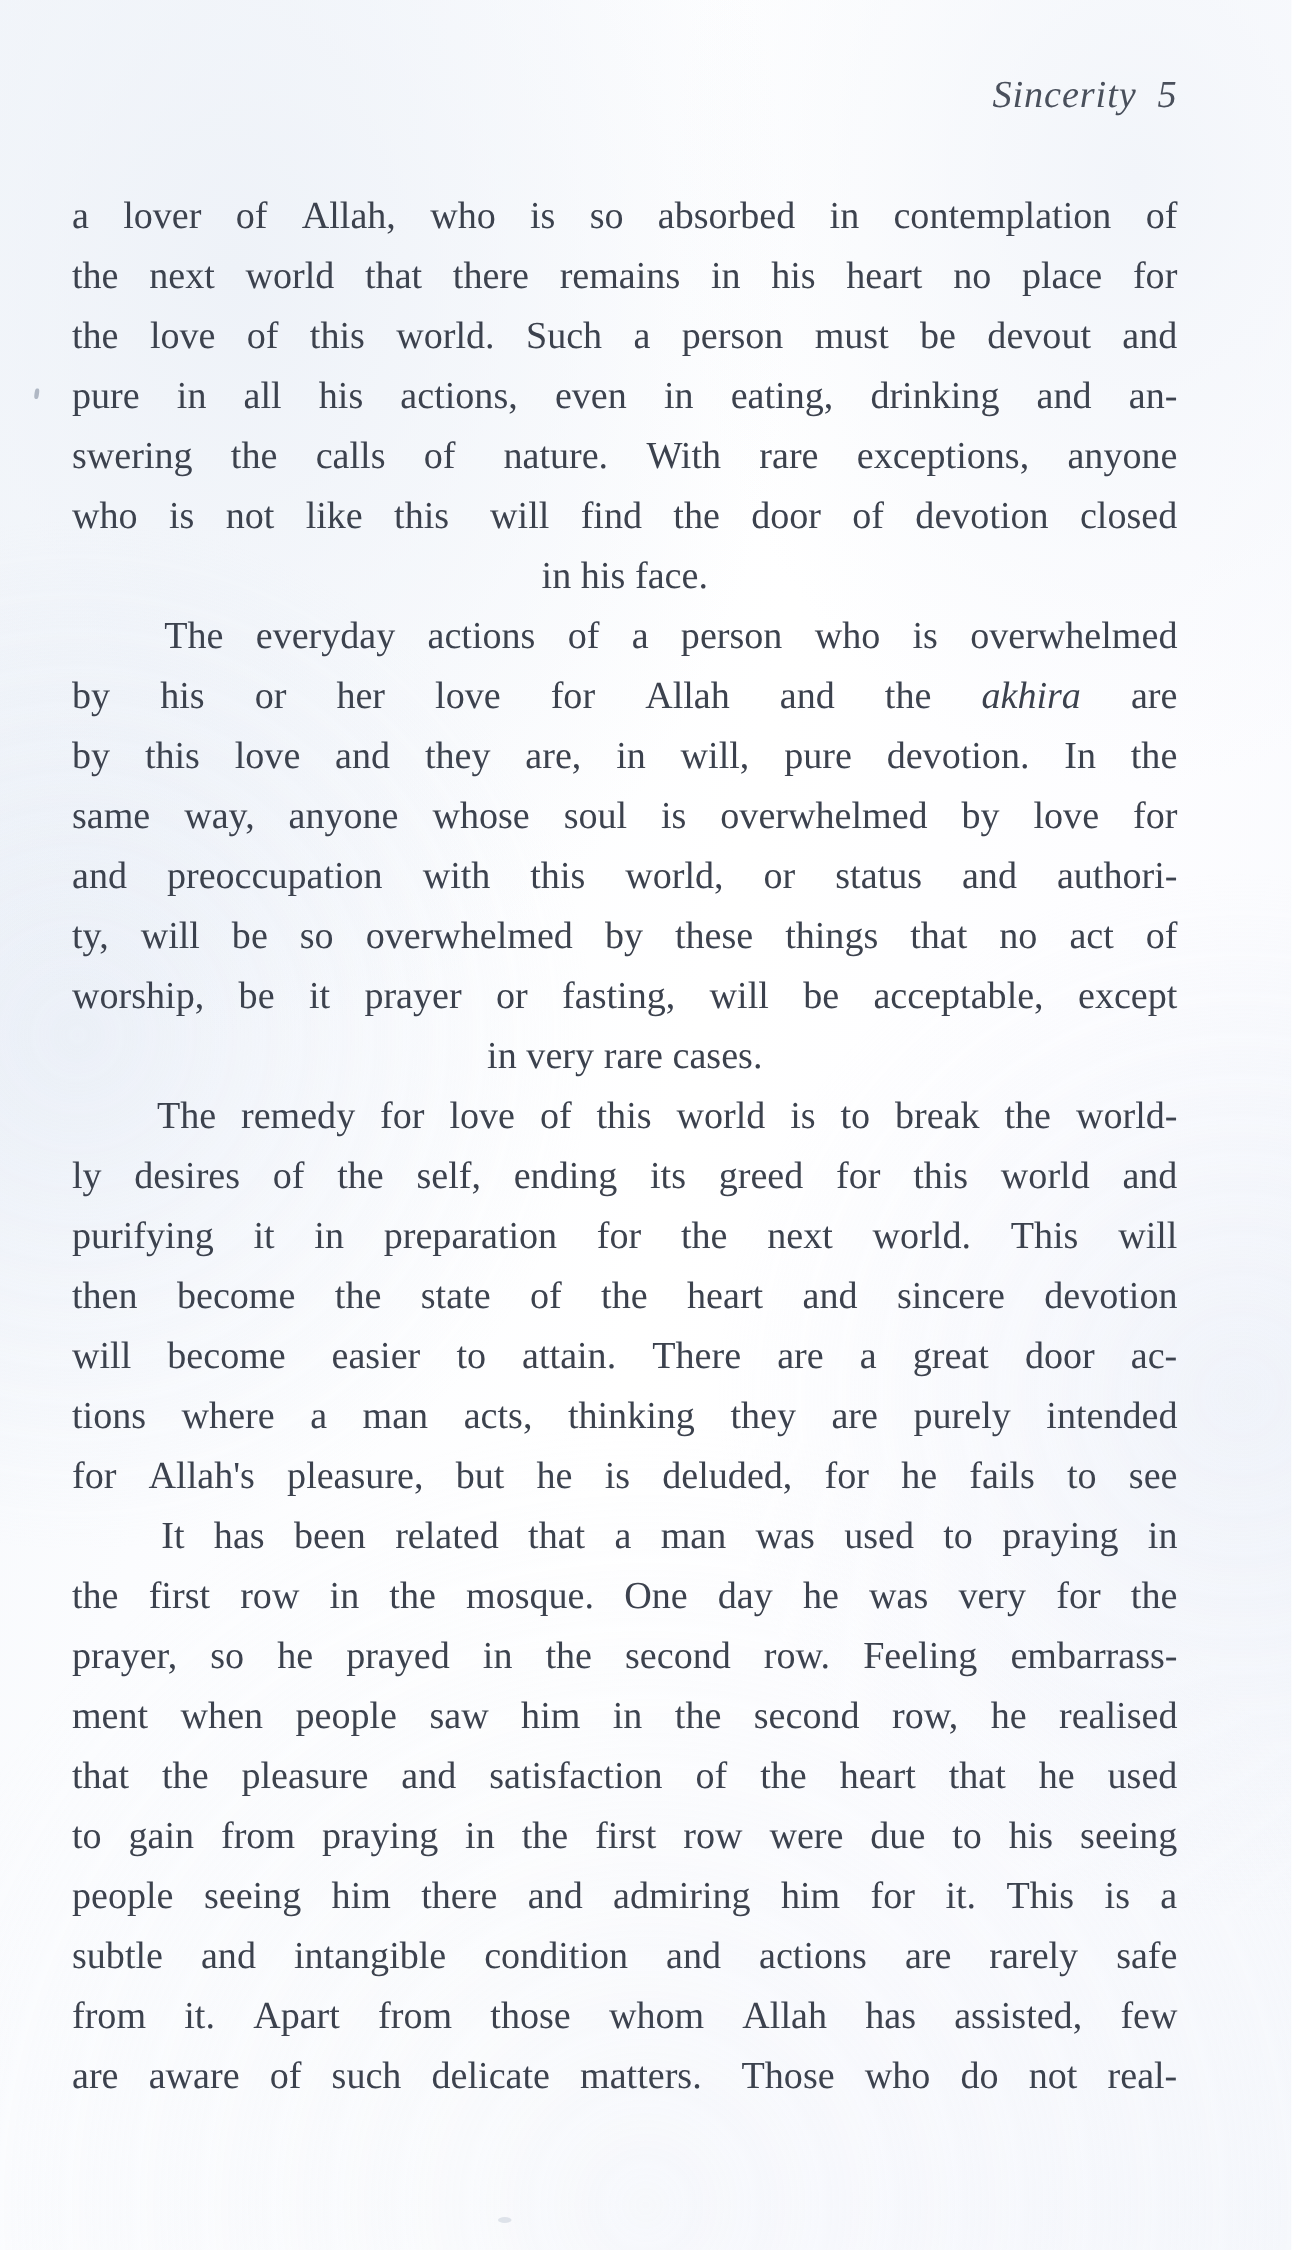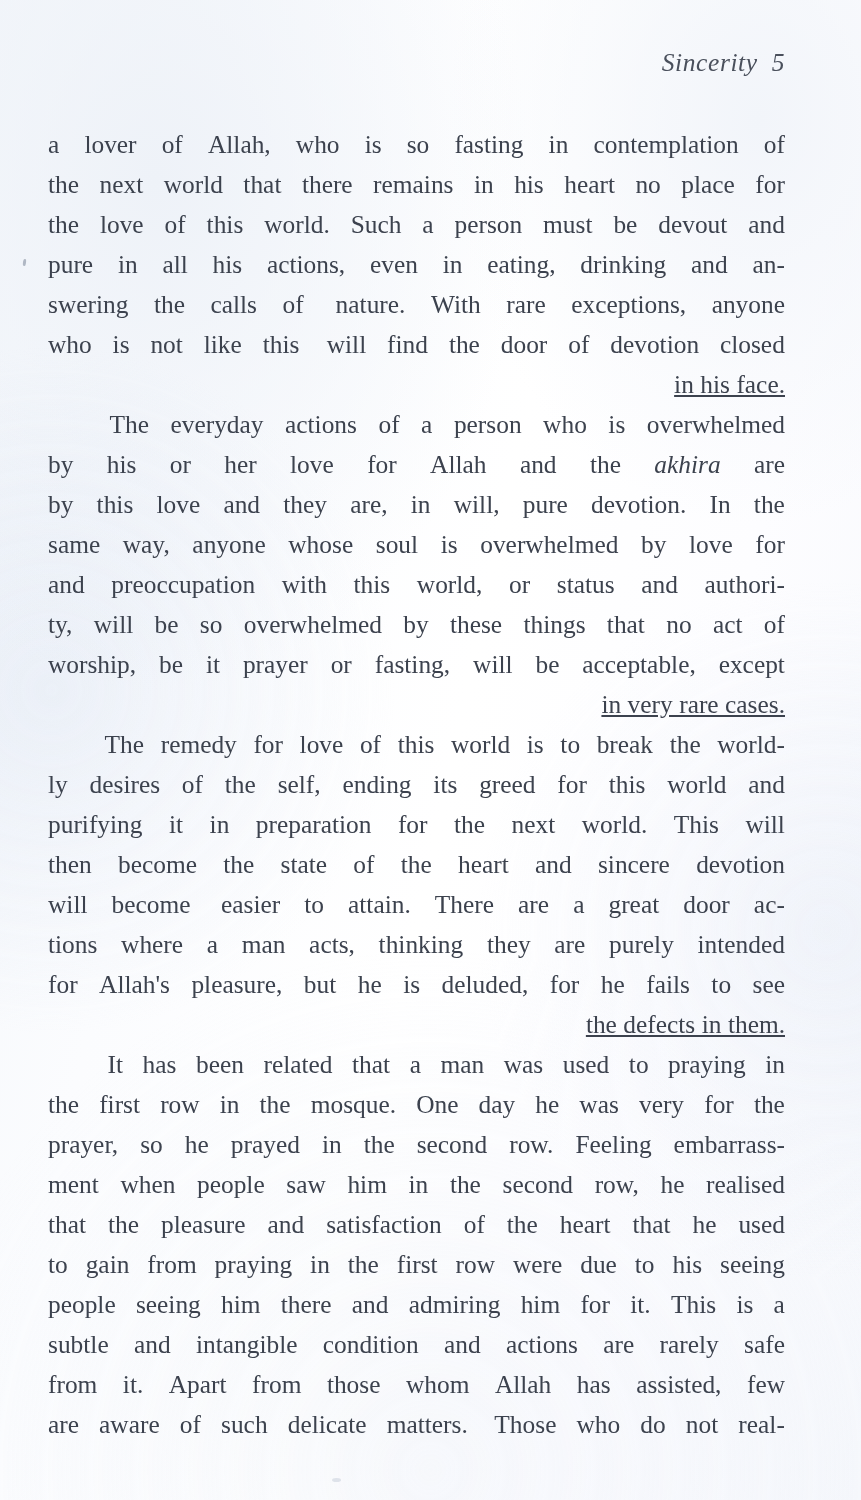--- a/index.html
+++ b/index.html
@@ -78,22 +78,21 @@
   }
 
   
   .jline {
     display: flex;
     justify-content: space-between;
     white-space: pre;
   }
 
   .jline.tight {
-    justify-content: flex-end;
-    text-decoration: underline;
+    justify-content: center;
   }
 
   .w { display: inline-block; }
 
   em.term {
   }
 
   
   .margin-speck {
     position: absolute;
@@ -125,21 +124,21 @@
 <div class="page">
 
   <div class="running-head">Sincerity  5</div>
 
   <div class="margin-speck"></div>
 
   <div class="text-block">
 
     <p class="para">
       <span class="lines">
-        <span class="jline"><span class="w">a</span><span class="w">lover</span><span class="w">of</span><span class="w">Allah,</span><span class="w">who</span><span class="w">is</span><span class="w">so</span><span class="w">fasting</span><span class="w">in</span><span class="w">contemplation</span><span class="w">of</span></span>
+        <span class="jline"><span class="w">a</span><span class="w">lover</span><span class="w">of</span><span class="w">Allah,</span><span class="w">who</span><span class="w">is</span><span class="w">so</span><span class="w">absorbed</span><span class="w">in</span><span class="w">contemplation</span><span class="w">of</span></span>
         <span class="jline"><span class="w">the</span><span class="w">next</span><span class="w">world</span><span class="w">that</span><span class="w">there</span><span class="w">remains</span><span class="w">in</span><span class="w">his</span><span class="w">heart</span><span class="w">no</span><span class="w">place</span><span class="w">for</span></span>
         <span class="jline"><span class="w">the</span><span class="w">love</span><span class="w">of</span><span class="w">this</span><span class="w">world.</span><span class="w">Such</span><span class="w">a</span><span class="w">person</span><span class="w">must</span><span class="w">be</span><span class="w">devout</span><span class="w">and</span></span>
         <span class="jline"><span class="w">pure</span><span class="w">in</span><span class="w">all</span><span class="w">his</span><span class="w">actions,</span><span class="w">even</span><span class="w">in</span><span class="w">eating,</span><span class="w">drinking</span><span class="w">and</span><span class="w">an-</span></span>
         <span class="jline"><span class="w">swering</span><span class="w">the</span><span class="w">calls</span><span class="w">of</span><span class="w">&nbsp;nature.</span><span class="w">With</span><span class="w">rare</span><span class="w">exceptions,</span><span class="w">anyone</span></span>
         <span class="jline"><span class="w">who</span><span class="w">is</span><span class="w">not</span><span class="w">like</span><span class="w">this</span><span class="w">&nbsp;will</span><span class="w">find</span><span class="w">the</span><span class="w">door</span><span class="w">of</span><span class="w">devotion</span><span class="w">closed</span></span>
         <span class="jline tight"><span class="w">in his face.</span></span>
       </span>
     </p>
 
     <p class="para">
@@ -157,21 +156,20 @@
 
     <p class="para">
       <span class="lines">
         <span class="jline"><span class="w" style="width:40px"></span><span class="w">The</span><span class="w">remedy</span><span class="w">for</span><span class="w">love</span><span class="w">of</span><span class="w">this</span><span class="w">world</span><span class="w">is</span><span class="w">to</span><span class="w">break</span><span class="w">the</span><span class="w">world-</span></span>
         <span class="jline"><span class="w">ly</span><span class="w">desires</span><span class="w">of</span><span class="w">the</span><span class="w">self,</span><span class="w">ending</span><span class="w">its</span><span class="w">greed</span><span class="w">for</span><span class="w">this</span><span class="w">world</span><span class="w">and</span></span>
         <span class="jline"><span class="w">purifying</span><span class="w">it</span><span class="w">in</span><span class="w">preparation</span><span class="w">for</span><span class="w">the</span><span class="w">next</span><span class="w">world.</span><span class="w">This</span><span class="w">will</span></span>
         <span class="jline"><span class="w">then</span><span class="w">become</span><span class="w">the</span><span class="w">state</span><span class="w">of</span><span class="w">the</span><span class="w">heart</span><span class="w">and</span><span class="w">sincere</span><span class="w">devotion</span></span>
         <span class="jline"><span class="w">will</span><span class="w">become</span><span class="w">&nbsp;easier</span><span class="w">to</span><span class="w">attain.</span><span class="w">There</span><span class="w">are</span><span class="w">a</span><span class="w">great</span><span class="w">door</span><span class="w">ac-</span></span>
         <span class="jline"><span class="w">tions</span><span class="w">where</span><span class="w">a</span><span class="w">man</span><span class="w">acts,</span><span class="w">thinking</span><span class="w">they</span><span class="w">are</span><span class="w">purely</span><span class="w">intended</span></span>
         <span class="jline"><span class="w">for</span><span class="w">Allah's</span><span class="w">pleasure,</span><span class="w">but</span><span class="w">he</span><span class="w">is</span><span class="w">deluded,</span><span class="w">for</span><span class="w">he</span><span class="w">fails</span><span class="w">to</span><span class="w">see</span></span>
-        <span class="jline tight"><span class="w">the defects in them.</span></span>
       </span>
     </p>
 
     <p class="para">
       <span class="lines">
         <span class="jline"><span class="w" style="width:40px"></span><span class="w">It</span><span class="w">has</span><span class="w">been</span><span class="w">related</span><span class="w">that</span><span class="w">a</span><span class="w">man</span><span class="w">was</span><span class="w">used</span><span class="w">to</span><span class="w">praying</span><span class="w">in</span></span>
         <span class="jline"><span class="w">the</span><span class="w">first</span><span class="w">row</span><span class="w">in</span><span class="w">the</span><span class="w">mosque.</span><span class="w">One</span><span class="w">day</span><span class="w">he</span><span class="w">was</span><span class="w">very</span><span class="w">for</span><span class="w">the</span></span>
         <span class="jline"><span class="w">prayer,</span><span class="w">so</span><span class="w">he</span><span class="w">prayed</span><span class="w">in</span><span class="w">the</span><span class="w">second</span><span class="w">row.</span><span class="w">Feeling</span><span class="w">embarrass-</span></span>
         <span class="jline"><span class="w">ment</span><span class="w">when</span><span class="w">people</span><span class="w">saw</span><span class="w">him</span><span class="w">in</span><span class="w">the</span><span class="w">second</span><span class="w">row,</span><span class="w">he</span><span class="w">realised</span></span>
         <span class="jline"><span class="w">that</span><span class="w">the</span><span class="w">pleasure</span><span class="w">and</span><span class="w">satisfaction</span><span class="w">of</span><span class="w">the</span><span class="w">heart</span><span class="w">that</span><span class="w">he</span><span class="w">used</span></span>

